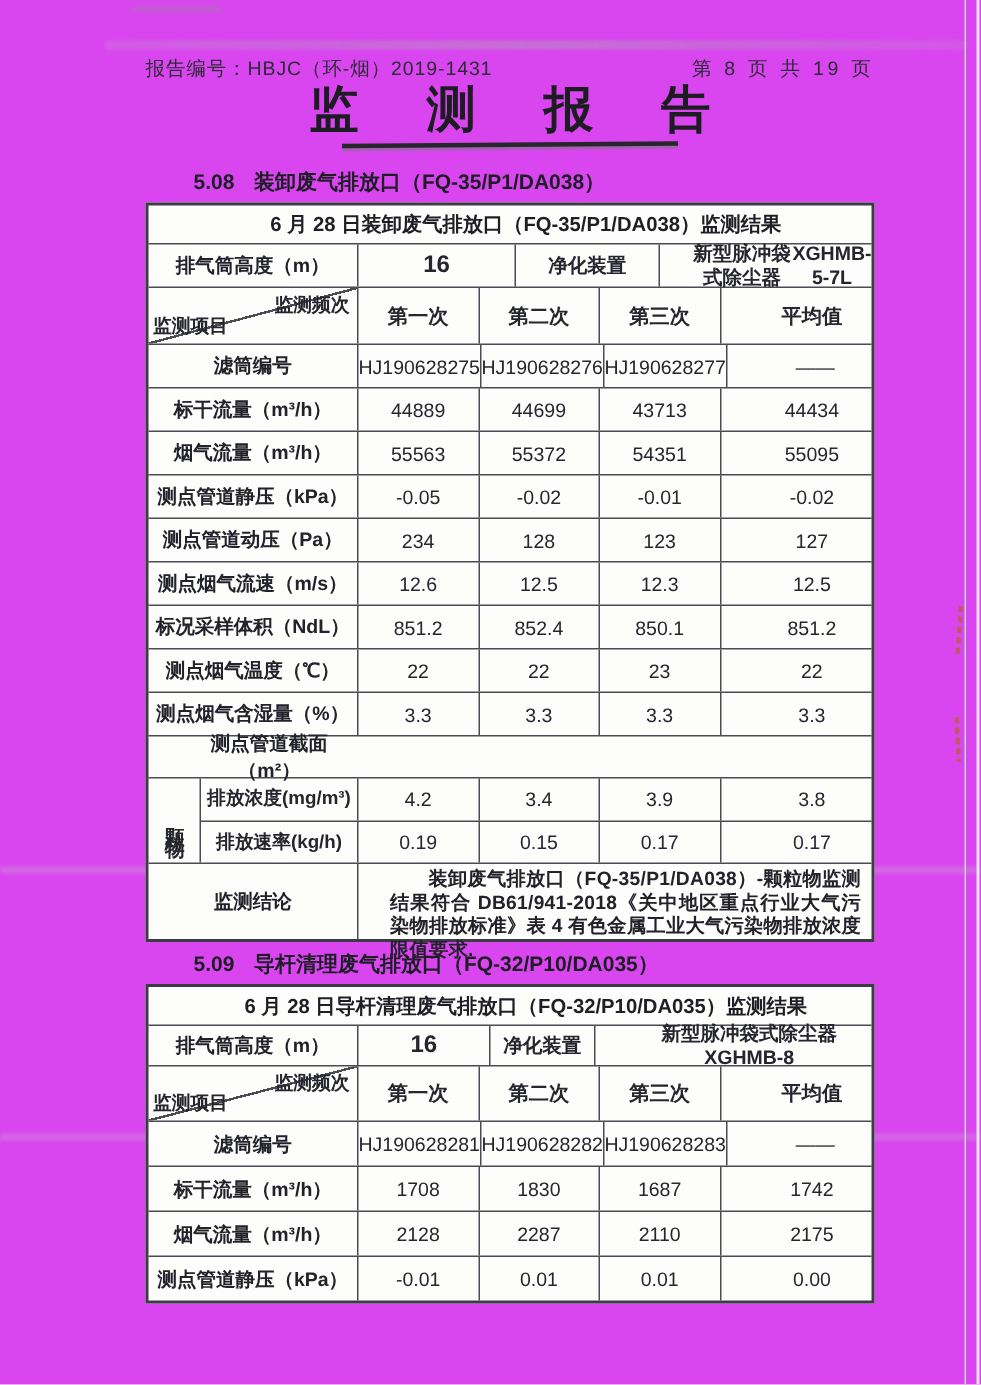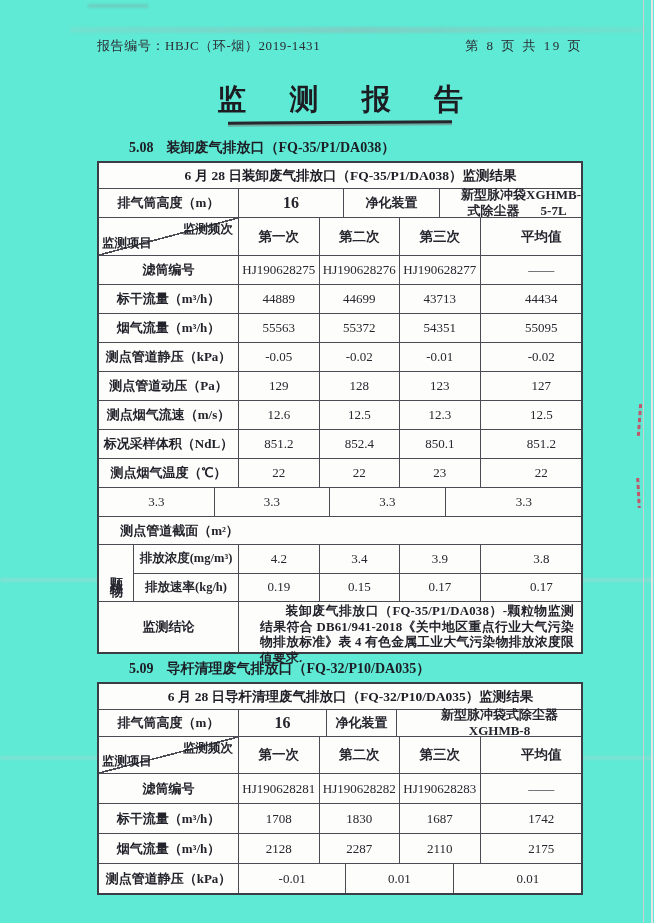--- a/index.html
+++ b/index.html
@@ -1,27 +1,27 @@
 <!DOCTYPE html>
 <html><head>
 <meta charset="utf-8">
 <style>
   html,body{margin:0;padding:0;background:#ffffff;}
-  .page{position:relative;width:654px;height:923px;background:#5eead4;overflow:hidden;
-        font-family:Liberation Serif, serif;color:#25252d;}
+  .page{position:relative;width:654px;height:923px;background:#d946ef;overflow:hidden;
+        font-family:Liberation Sans, sans-serif;color:#25252d;}
   .content{position:absolute;left:97px;top:0;width:486px;}
 
   
   .doc-header{display:flex;justify-content:space-between;align-items:baseline;margin-top:37px;
               font-size:13px;color:#2b2b33;}
   .report-no{letter-spacing:.6px;}
   .page-ind{letter-spacing:2.5px;}
 
   
-  .doc-title{margin-top:27px;text-align:center;font-size:29px;font-weight:700;color:#1c1c22;
+  .doc-title{margin-top:1px;text-align:center;font-size:33px;font-weight:700;color:#1c1c22;
              letter-spacing:18px;padding-left:18px;line-height:34px;}
   .title-rule{width:224px;height:3px;margin:5px auto 0;background:#26262c;
               box-shadow:0 2px 0 rgba(120,120,126,.55);transform:rotate(-.4deg);}
 
   
   .section-heading{margin-top:15px;display:flex;gap:13px;font-size:14px;font-weight:700;color:#1d1d25;line-height:17px;margin-left:32px;}
   .section-heading.second{margin-top:6px;}
 
   
   .tbl{margin-top:5px;border:2px solid #3c3c44;background:#fdfdfc;}
@@ -155,21 +155,21 @@
       </div>
       <div class="trow h28">
         <div class="c lbl">测点管道静压（kPa）</div>
         <div class="c val">-0.05</div>
         <div class="c val">-0.02</div>
         <div class="c val">-0.01</div>
         <div class="c val">-0.02</div>
       </div>
       <div class="trow h28">
         <div class="c lbl">测点管道动压（Pa）</div>
-        <div class="c val">129</div>
+        <div class="c val">234</div>
         <div class="c val">128</div>
         <div class="c val">123</div>
         <div class="c val">127</div>
       </div>
       <div class="trow h28">
         <div class="c lbl">测点烟气流速（m/s）</div>
         <div class="c val">12.6</div>
         <div class="c val">12.5</div>
         <div class="c val">12.3</div>
         <div class="c val">12.5</div>
@@ -182,20 +182,21 @@
         <div class="c val">851.2</div>
       </div>
       <div class="trow h28">
         <div class="c lbl">测点烟气温度（℃）</div>
         <div class="c val">22</div>
         <div class="c val">22</div>
         <div class="c val">23</div>
         <div class="c val">22</div>
       </div>
       <div class="trow h28">
+        <div class="c lbl">测点烟气含湿量（%）</div>
         <div class="c val">3.3</div>
         <div class="c val">3.3</div>
         <div class="c val">3.3</div>
         <div class="c val">3.3</div>
       </div>
 
       <div class="trow h27">
         <div class="c lbl">测点管道截面（m²）</div>
       </div>
 
@@ -274,17 +275,18 @@
         <div class="c val">2128</div>
         <div class="c val">2287</div>
         <div class="c val">2110</div>
         <div class="c val">2175</div>
       </div>
       <div class="trow h29">
         <div class="c lbl">测点管道静压（kPa）</div>
         <div class="c val">-0.01</div>
         <div class="c val">0.01</div>
         <div class="c val">0.01</div>
+        <div class="c val">0.00</div>
       </div>
     </div>
 
   </div>
 </div>
 
 </body></html>

